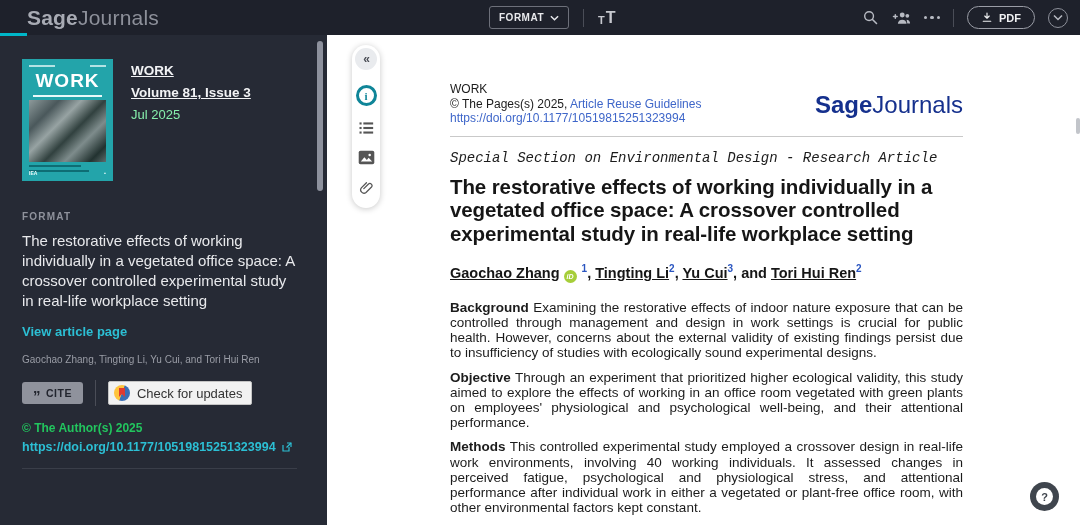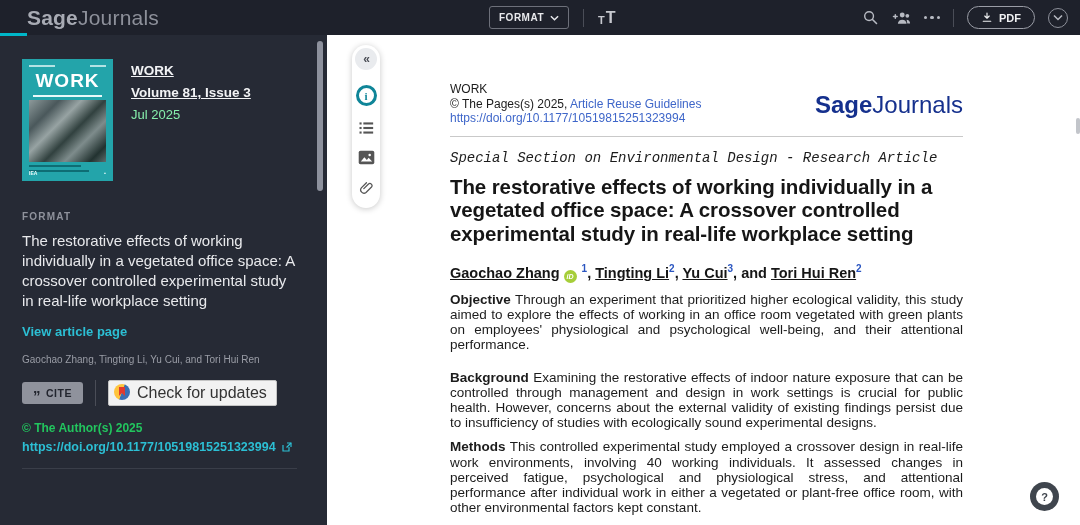--- a/index.html
+++ b/index.html
@@ -55,21 +55,21 @@
 
   .art-label { color:#8f929c; font-size:10px; font-weight:bold; letter-spacing:1.2px; margin-bottom:9px; }
   .art-title { color:#e8e9ec; font-size:15px; line-height:20px; margin-bottom:13px; }
   .view-link { color:#2cbfd4; font-size:13px; font-weight:bold; margin-bottom:15px; cursor:pointer; }
   .sb-authors { color:#9a9da6; font-size:10px; white-space:nowrap; margin-bottom:15px; }
 
   .cite-row { display:flex; align-items:center; gap:0; margin-bottom:15px; }
   .cite-btn { display:flex; align-items:center; gap:5px; background:#8f929c; color:#22252e; border:none; border-radius:3px; font-size:10.5px; font-weight:bold; letter-spacing:.5px; padding:5px 11px; cursor:pointer; }
   .cite-btn .q { font-size:15px; line-height:8px; font-weight:bold; position:relative; top:3px; }
   .cite-div { width:1px; height:26px; background:#4a4d57; margin:0 12px; }
-  .check-btn { display:flex; gap:7px; background:#f2f2f2; border:1px solid #c4c4c4; border-radius:2px; padding:3px 9px 3px 5px; font-size:16px; color:#333; cursor:pointer; }
+  .check-btn { display:flex; align-items:center; gap:7px; background:#f2f2f2; border:1px solid #c4c4c4; border-radius:2px; padding:3px 9px 3px 5px; font-size:13px; color:#333; cursor:pointer; }
   .cfu-icon { width:16px; height:16px; border-radius:50%; background:linear-gradient(110deg,#ffc43d 48%,#3a6fb5 52%); position:relative; }
   .cfu-icon .bk { position:absolute; left:5px; top:3px; width:6px; height:9px; background:#e23a2e; clip-path:polygon(0 0,100% 0,100% 100%,50% 66%,0 100%); }
 
   .sb-copy { color:#22c55e; font-size:12px; font-weight:bold; margin-bottom:5px; }
   .sb-doi { color:#2cbfd4; font-size:12.5px; font-weight:bold; cursor:pointer; display:flex; align-items:center; gap:5px; margin-bottom:14px; }
   .sb-divider { height:1px; background:#3a3e49; margin-bottom:13px; }
 
   
   .main { position:absolute; top:35px; left:327px; right:0; bottom:0; background:#fff; overflow:hidden; }
   .main-scroll-thumb { position:absolute; right:0; top:83px; width:4px; height:16px; background:#c2c5ca; border-radius:2px; cursor:pointer; }
@@ -265,21 +265,21 @@
     <div class="hdr-div"></div>
 
     <div class="section-label">Special Section on Environmental Design - Research Article</div>
 
     <h1 class="art-h1">The restorative effects of working individually in a vegetated office space: A crossover controlled experimental study in real-life workplace setting</h1>
 
     <div class="authors-line">
       <span class="aname">Gaochao Zhang</span><span class="orcid">iD</span> <sup>1</sup><span>, </span><span class="aname">Tingting Li</span><sup>2</sup><span>, </span><span class="aname">Yu Cui</span><sup>3</sup><span>, and </span><span class="aname">Tori Hui Ren</span><sup>2</sup>
     </div>
 
+    <p class="abs-para" style="margin-top:17px"><b>Background</b> <span>Examining the restorative effects of indoor nature exposure that can be controlled through management and design in work settings is crucial for public health. However, concerns about the external validity of existing findings persist due to insufficiency of studies with ecologically sound experimental designs.</span></p>
     <p class="abs-para"><b>Objective</b> <span>Through an experiment that prioritized higher ecological validity, this study aimed to explore the effects of working in an office room vegetated with green plants on employees' physiological and psychological well-being, and their attentional performance.</span></p>
-    <p class="abs-para" style="margin-top:17px"><b>Background</b> <span>Examining the restorative effects of indoor nature exposure that can be controlled through management and design in work settings is crucial for public health. However, concerns about the external validity of existing findings persist due to insufficiency of studies with ecologically sound experimental designs.</span></p>
     <p class="abs-para"><b>Methods</b> <span>This controlled experimental study employed a crossover design in real-life work environments, involving 40 working individuals. It assessed changes in perceived fatigue, psychological and physiological stress, and attentional performance after individual work in either a vegetated or plant-free office room, with other environmental factors kept constant.</span></p>
   </div>
 
   <div class="help-btn">
     <span class="inner">?</span>
   </div>
 </div>
 
 </body></html>

